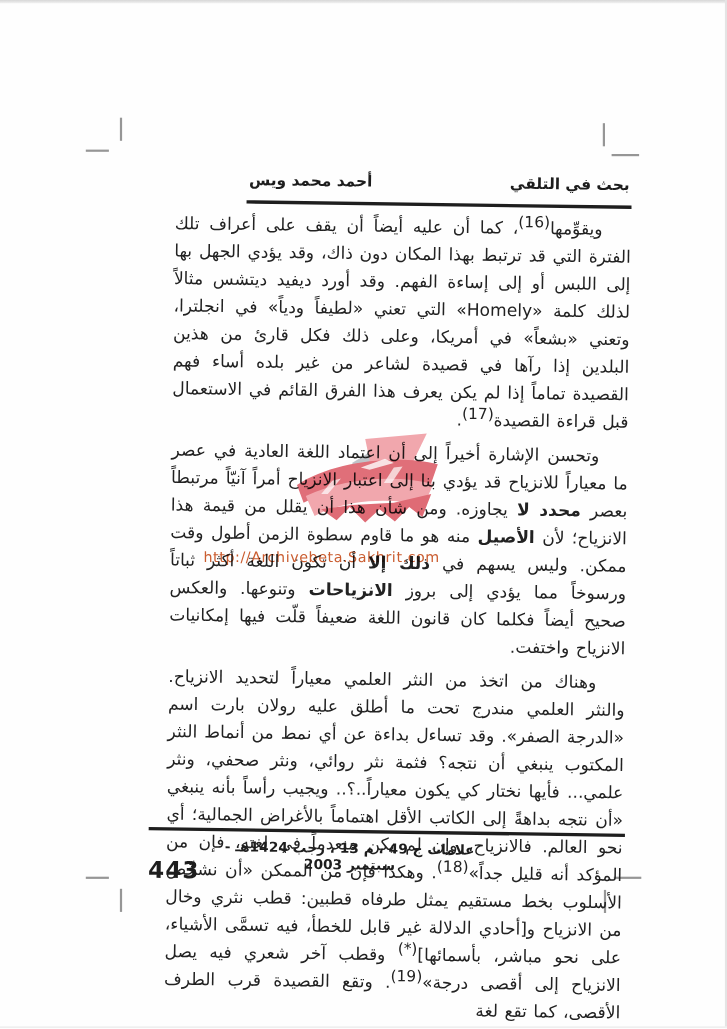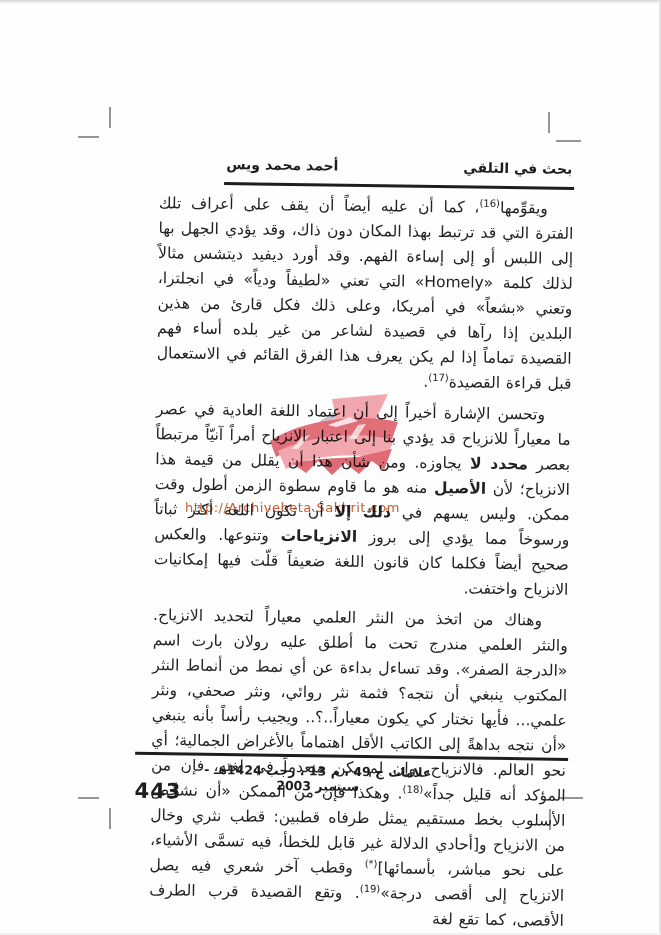--- a/index.html
+++ b/index.html
@@ -21,21 +21,21 @@
   }
   .runhead{position:absolute;top:6px;left:65px;right:0;height:26px;}
   .runhead .title{position:absolute;right:2px;top:2px;font-size:14px;font-weight:bold;}
   .runhead .author{position:absolute;left:2px;top:2px;font-size:14px;font-weight:bold;}
   .runhead-rule{position:absolute;top:34px;left:65px;right:0;height:2.5px;background:#1e1e1e;}
   .body-text{position:absolute;top:44px;left:0;right:0;}
   .body-text p{
     margin:0 0 6px 0;font-size:15.5px;line-height:25px;text-align:justify;
     text-indent:26px;word-spacing:1px;color:#222;
   }
-  .body-text sup{font-size:10px;line-height:0;vertical-align:super;margin-top:32px;}
+  .body-text sup{font-size:14px;line-height:0;vertical-align:super;margin-top:32px;}
   .foot-rule{position:absolute;top:605px;left:-16px;right:-2px;height:2.5px;background:#1e1e1e;}
   .page-number{position:absolute;top:632px;left:-16px;font-size:21px;font-weight:bold;letter-spacing:1px;direction:ltr;}
   .journal-line{position:absolute;top:614px;left:52px;width:230px;text-align:center;font-size:12.5px;font-weight:bold;}
   
   .watermark{position:absolute;inset:0;pointer-events:none;mix-blend-mode:multiply;}
   .wm-brand{
     position:absolute;left:203px;top:446px;width:290px;
     font-family:"DejaVu Serif",serif;font-size:45px;letter-spacing:9px;
     color:#c3c3c3;font-weight:400;
   }

